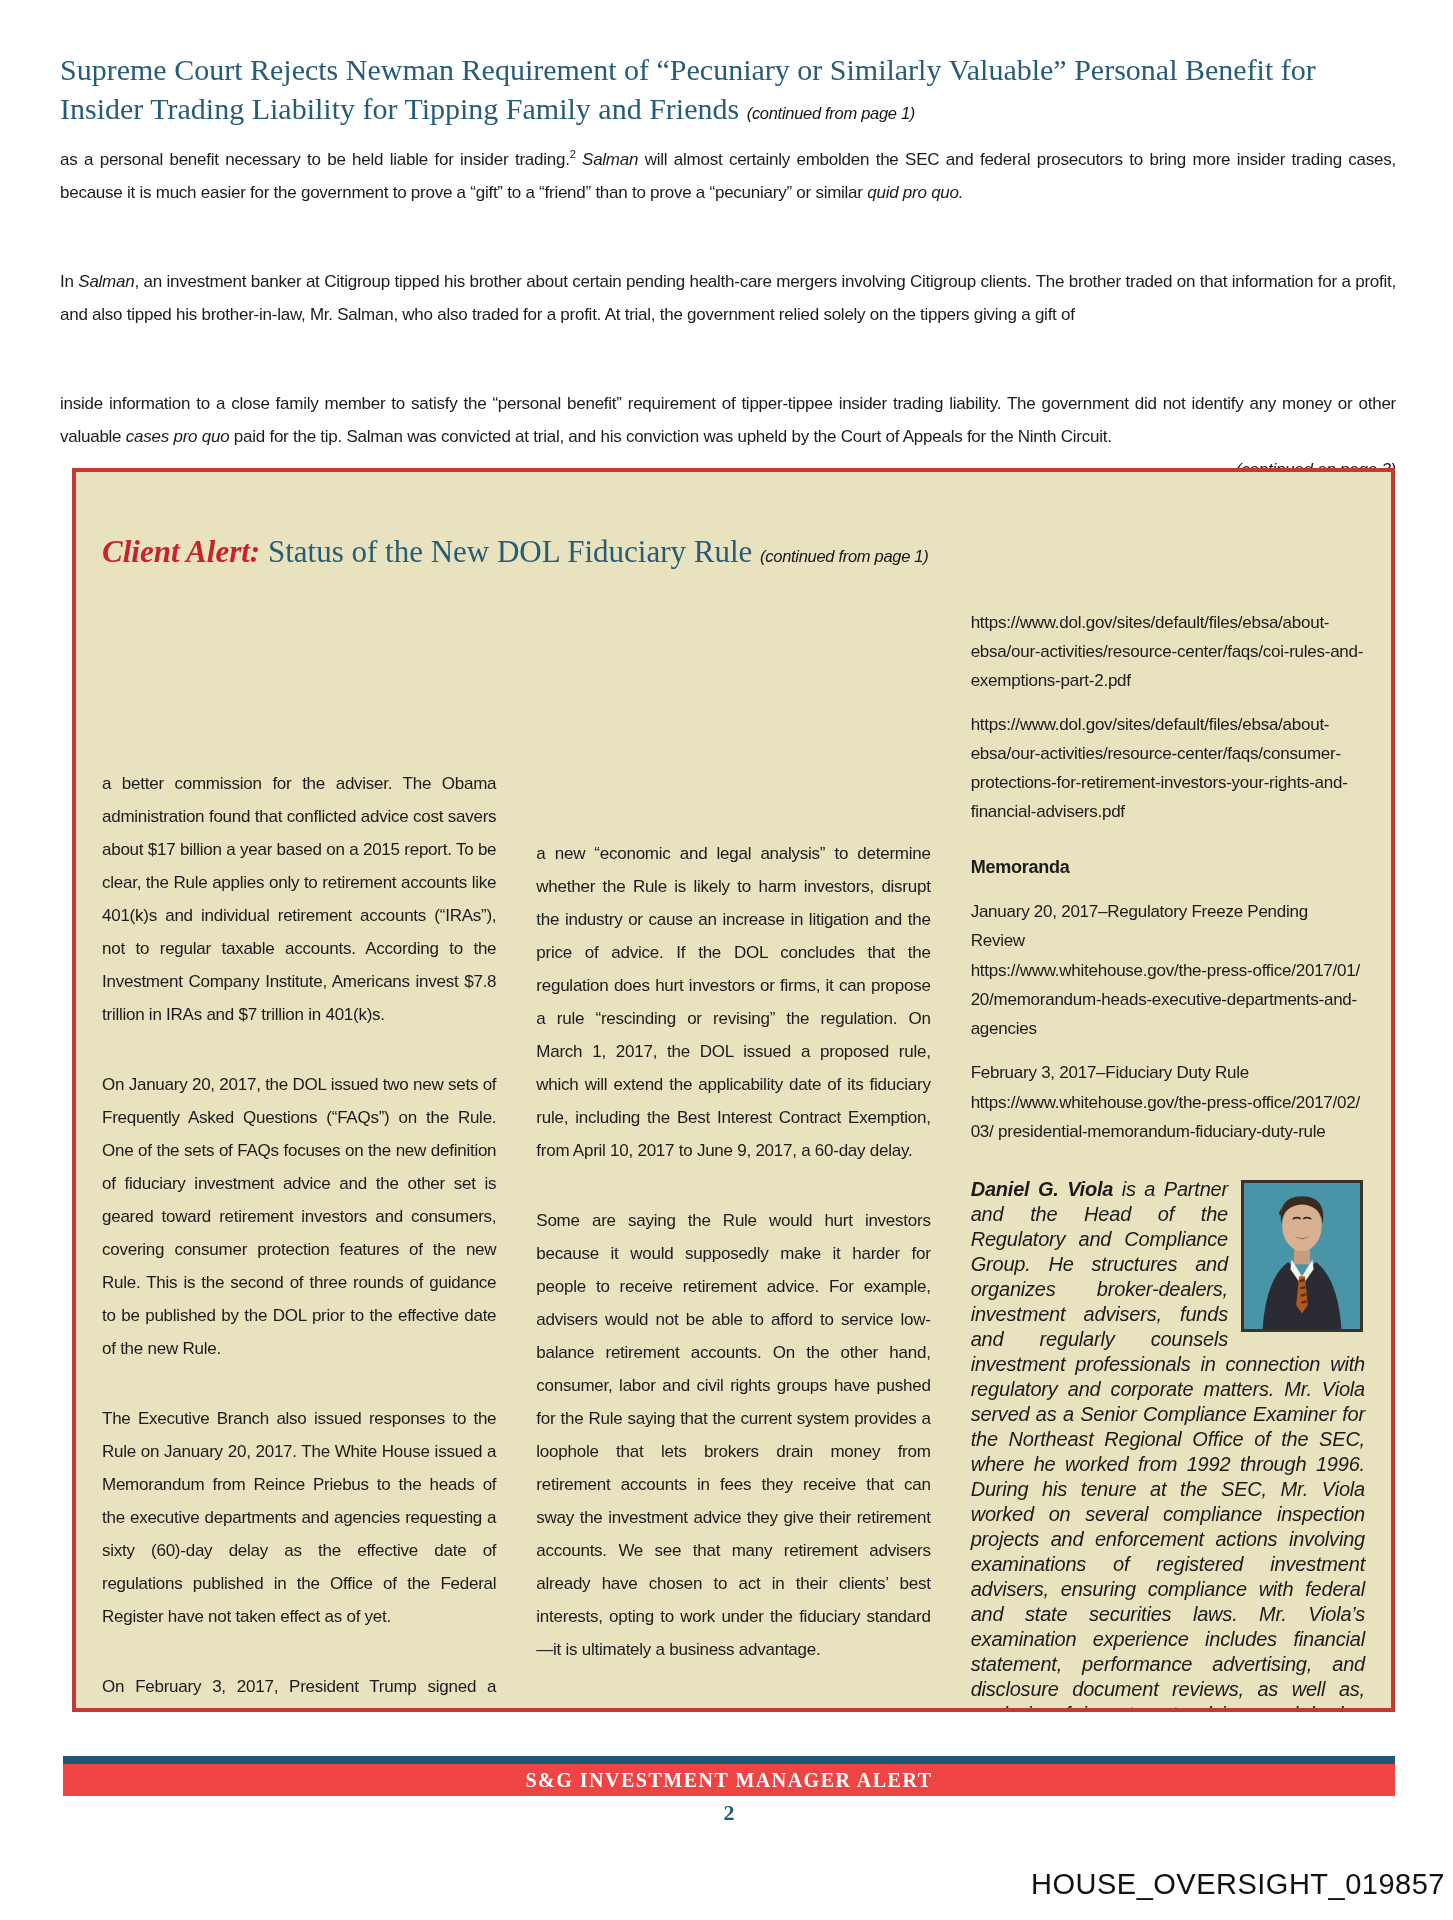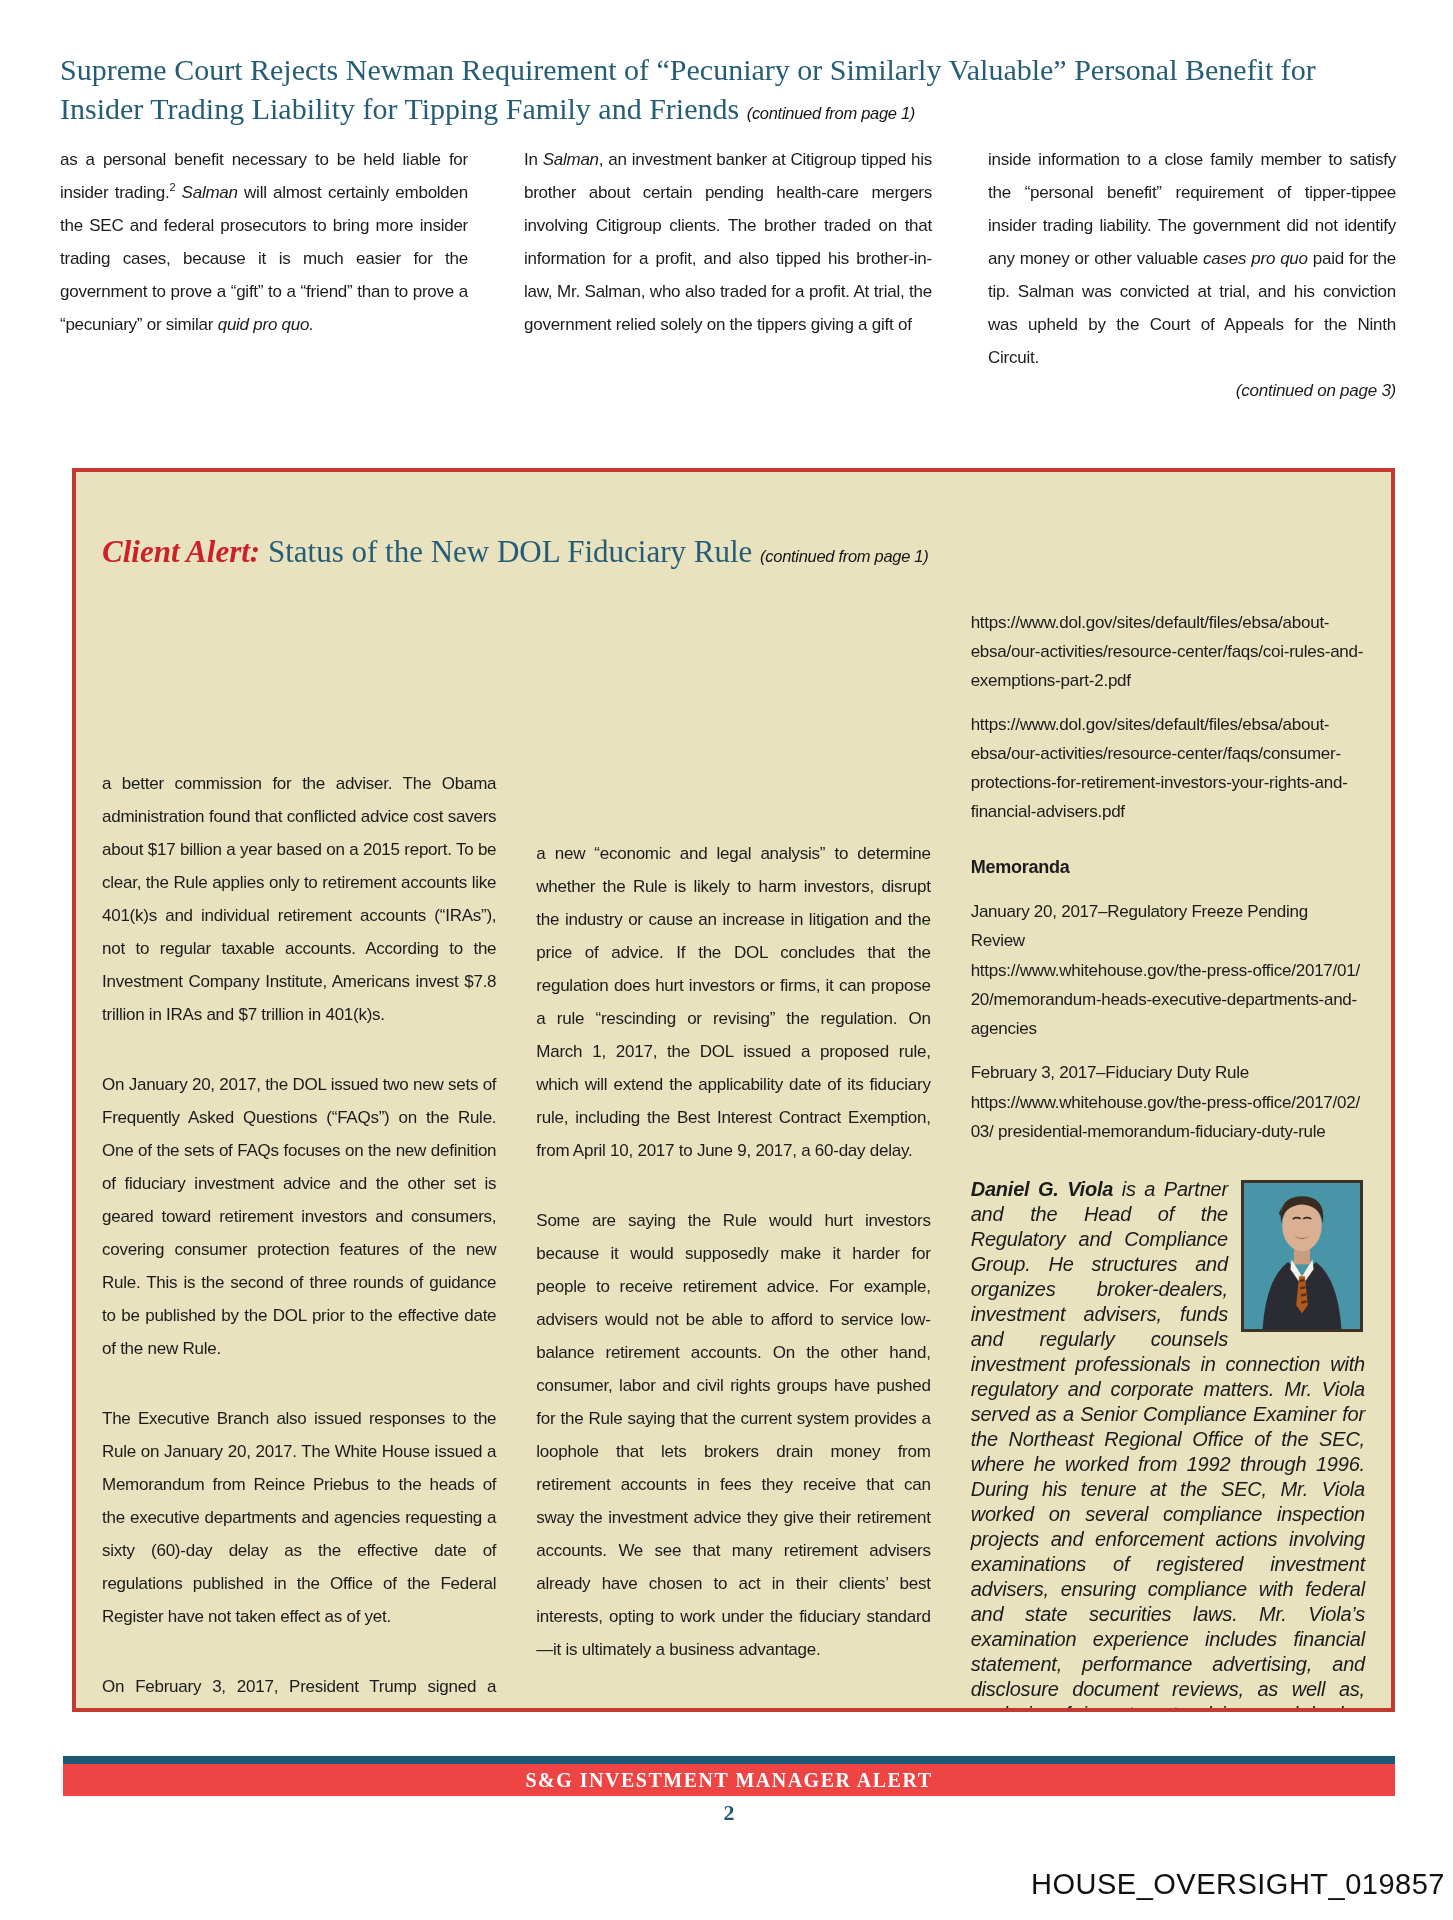--- a/index.html
+++ b/index.html
@@ -21,21 +21,21 @@
   }
   .headline .cont-note {
     font-family: "Liberation Sans", sans-serif;
     font-style: italic; font-size: 16.5px; color: #141414;
     letter-spacing: -0.3px; white-space: nowrap;
   }
 
   
   .article {
     position: absolute; left: 60px; top: 143px; width: 1336px;
-    display: flex; gap: 56px;
+    display: flex; gap: 56px; flex-direction: column;
   }
   .article .col {
     flex: 1; font-size: 17px; line-height: 33px;
     letter-spacing: -0.25px; text-align: justify;
   }
   sup { font-size: 11px; line-height: 0; vertical-align: super; }
   .cont-on { text-align: right; font-style: italic; }
 
   
   .alert-box {

